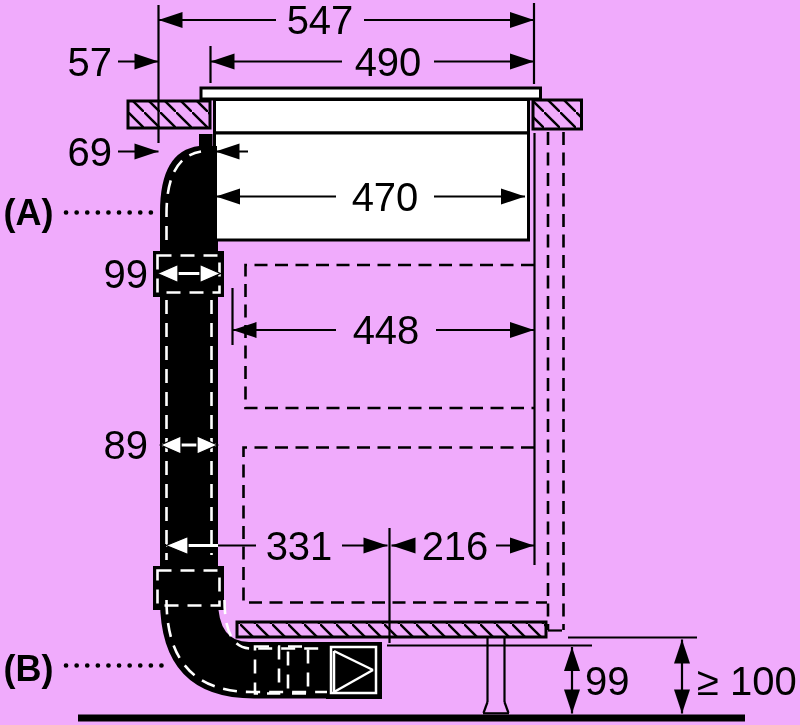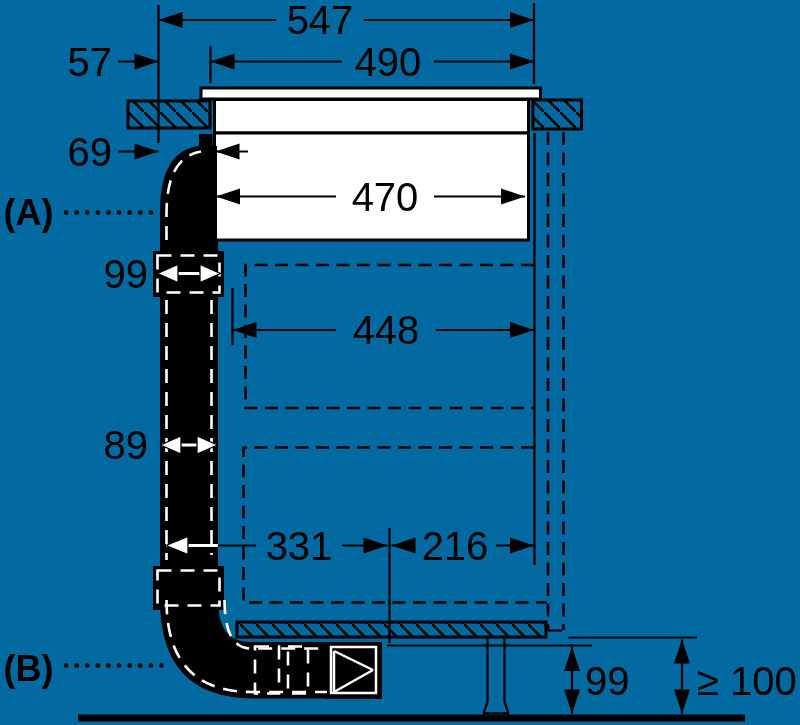--- a/index.html
+++ b/index.html
@@ -1,16 +1,16 @@
 <!DOCTYPE html>
 <html><head>
 <meta charset="utf-8">
 <style>
   html,body { margin:0; padding:0; background:#ffffff; }
-  .page { width:800px; height:725px; background:#0369a1; position:relative; overflow:hidden; }
+  .page { width:800px; height:725px; background:#f0abfc; position:relative; overflow:hidden; }
   svg { display:block; }
   text { font-family:"Liberation Sans","DejaVu Sans",sans-serif; fill:#000; }
   .num { font-size:40px; }
   .seclbl { font-size:36px; font-weight:700; }
   .thin  { fill:none; stroke:#000; stroke-width:2.2; }
   .obj   { fill:#ffffff; stroke:#000; stroke-width:3; }
   .dashln{ fill:none; stroke:#000; stroke-width:2.6; stroke-dasharray:13 7.5; }
   .wdash { fill:none; stroke:#fff; stroke-width:2.6; stroke-dasharray:14 9; }
   .dot   { fill:none; stroke:#000; stroke-width:4.6; stroke-dasharray:0.1 10.5; stroke-linecap:round; }
   .blk   { fill:#000; stroke:none; }

